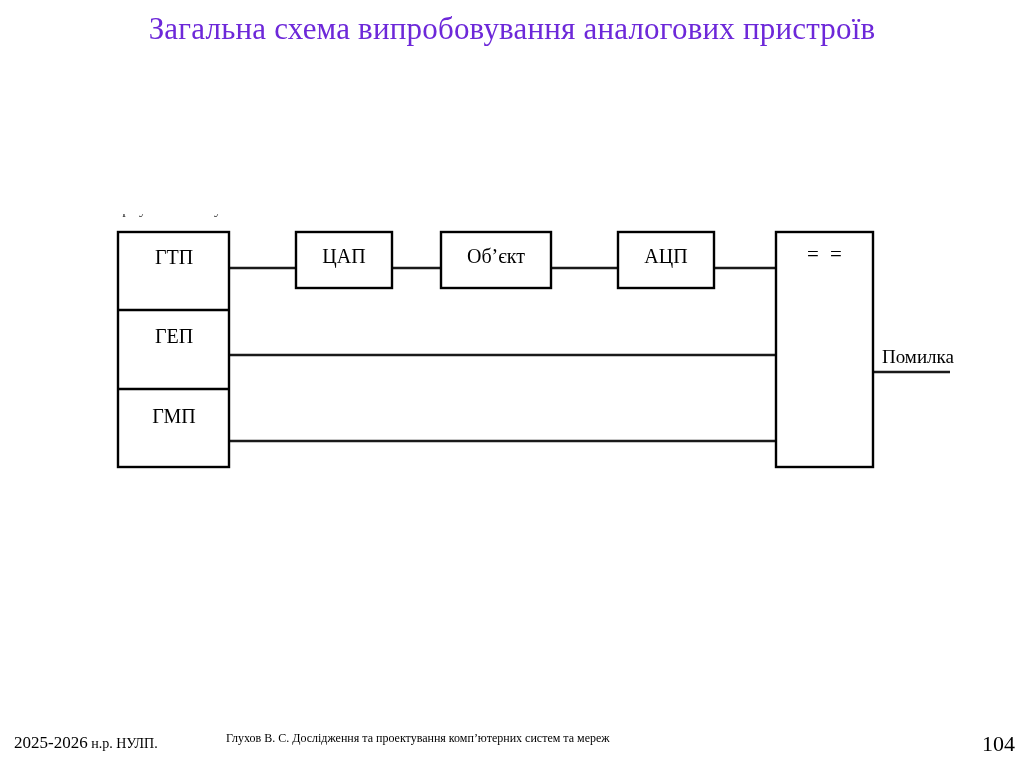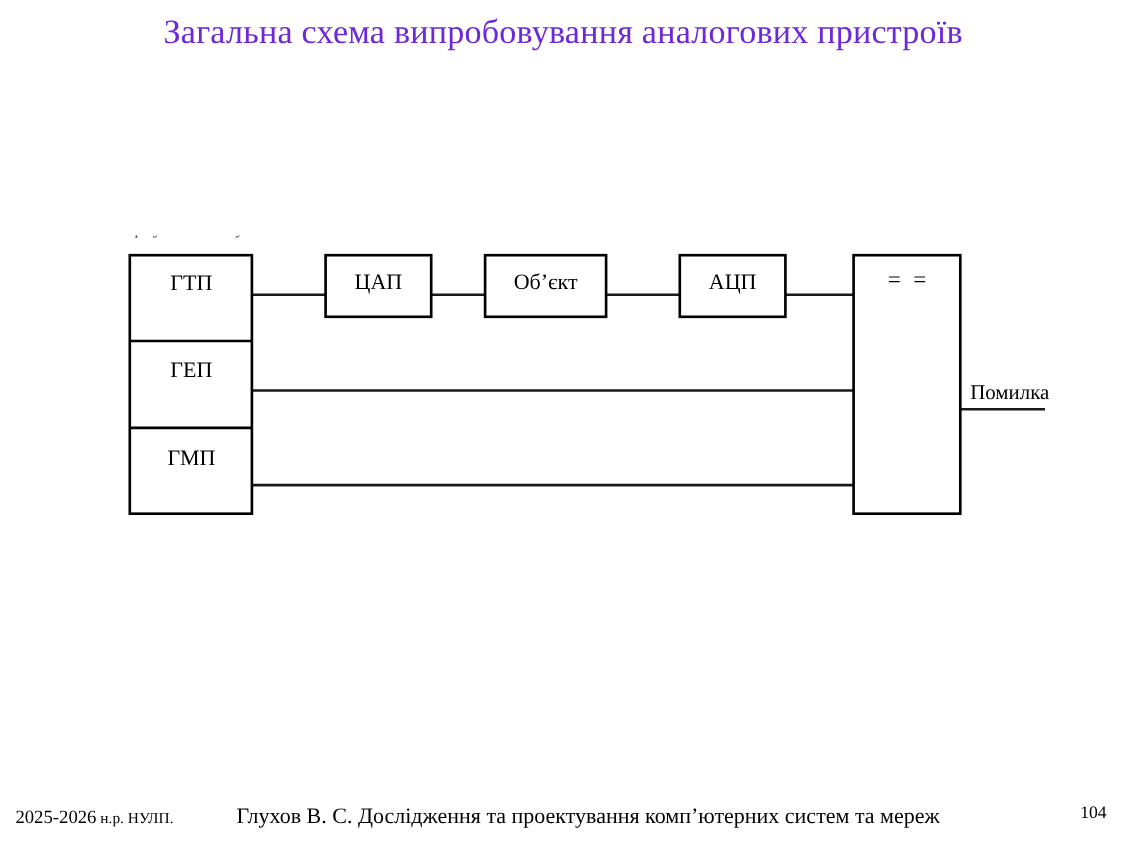--- a/index.html
+++ b/index.html
@@ -125,30 +125,30 @@
     left: 14px;
     top: 10px;
     font-size: 17px;
     white-space: nowrap;
   }
   .footer-left .nr {
     font-size: 14px;
   }
   .footer-center {
     position: absolute;
-    left: 215px;
+    left: 226px;
     top: 8px;
-    font-size: 20px;
+    font-size: 12px;
     white-space: nowrap;
   }
   .footer-page {
     position: absolute;
     left: 982px;
     top: 8px;
-    font-size: 16px;
+    font-size: 22px;
     text-align: left;
     white-space: nowrap;
   }
 </style>
 </head>
 <body>
 
 <div class="slide-title">Загальна схема випробовування  аналогових пристроїв</div>
 
 <div class="diagram">

